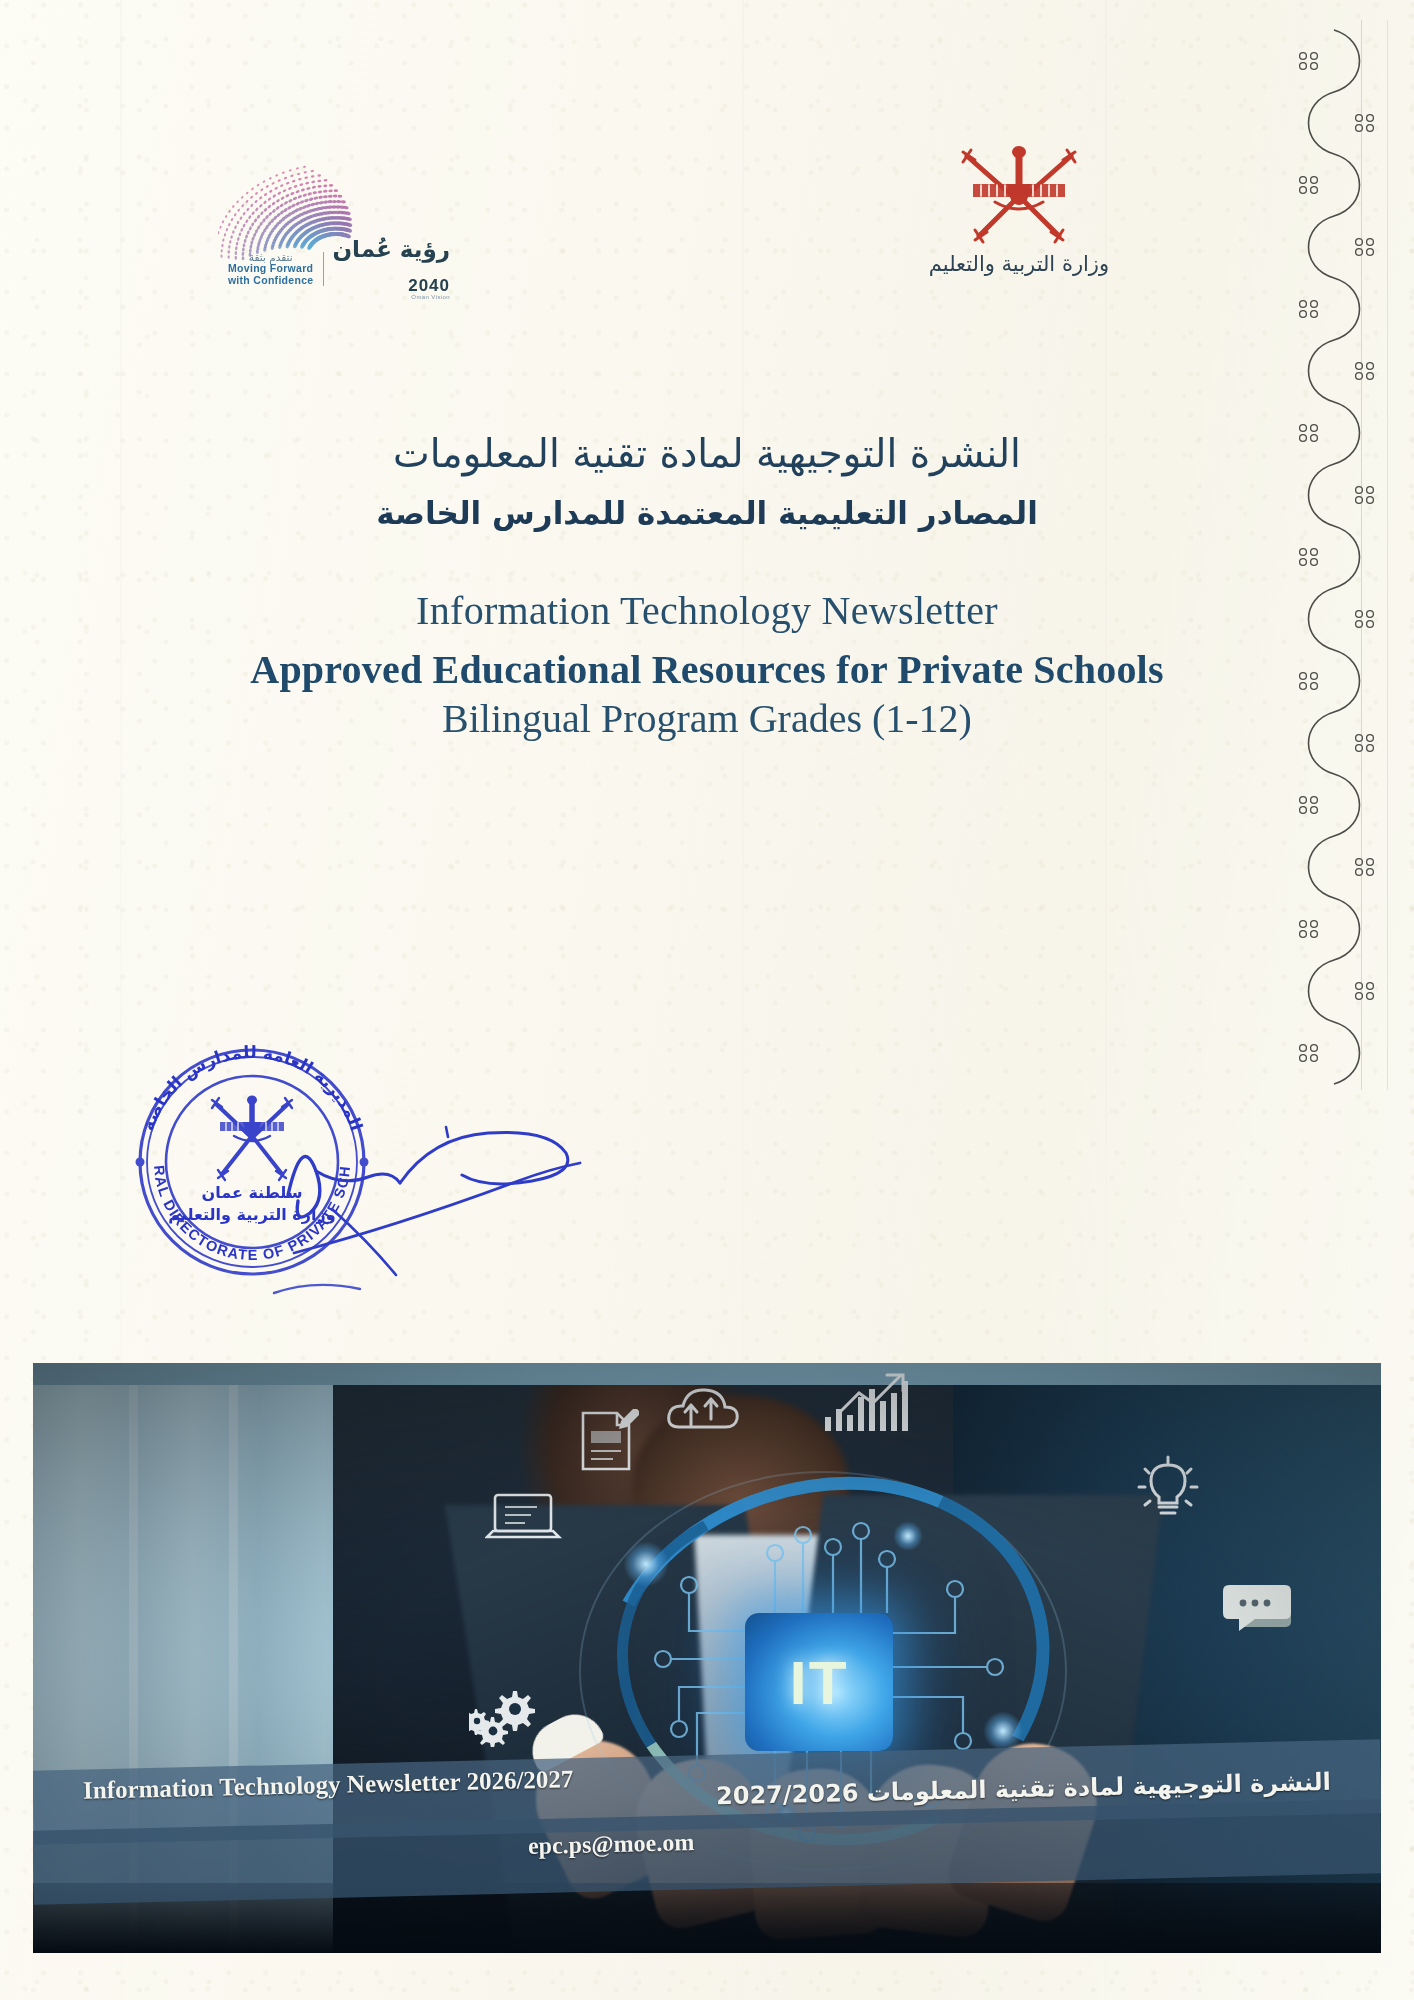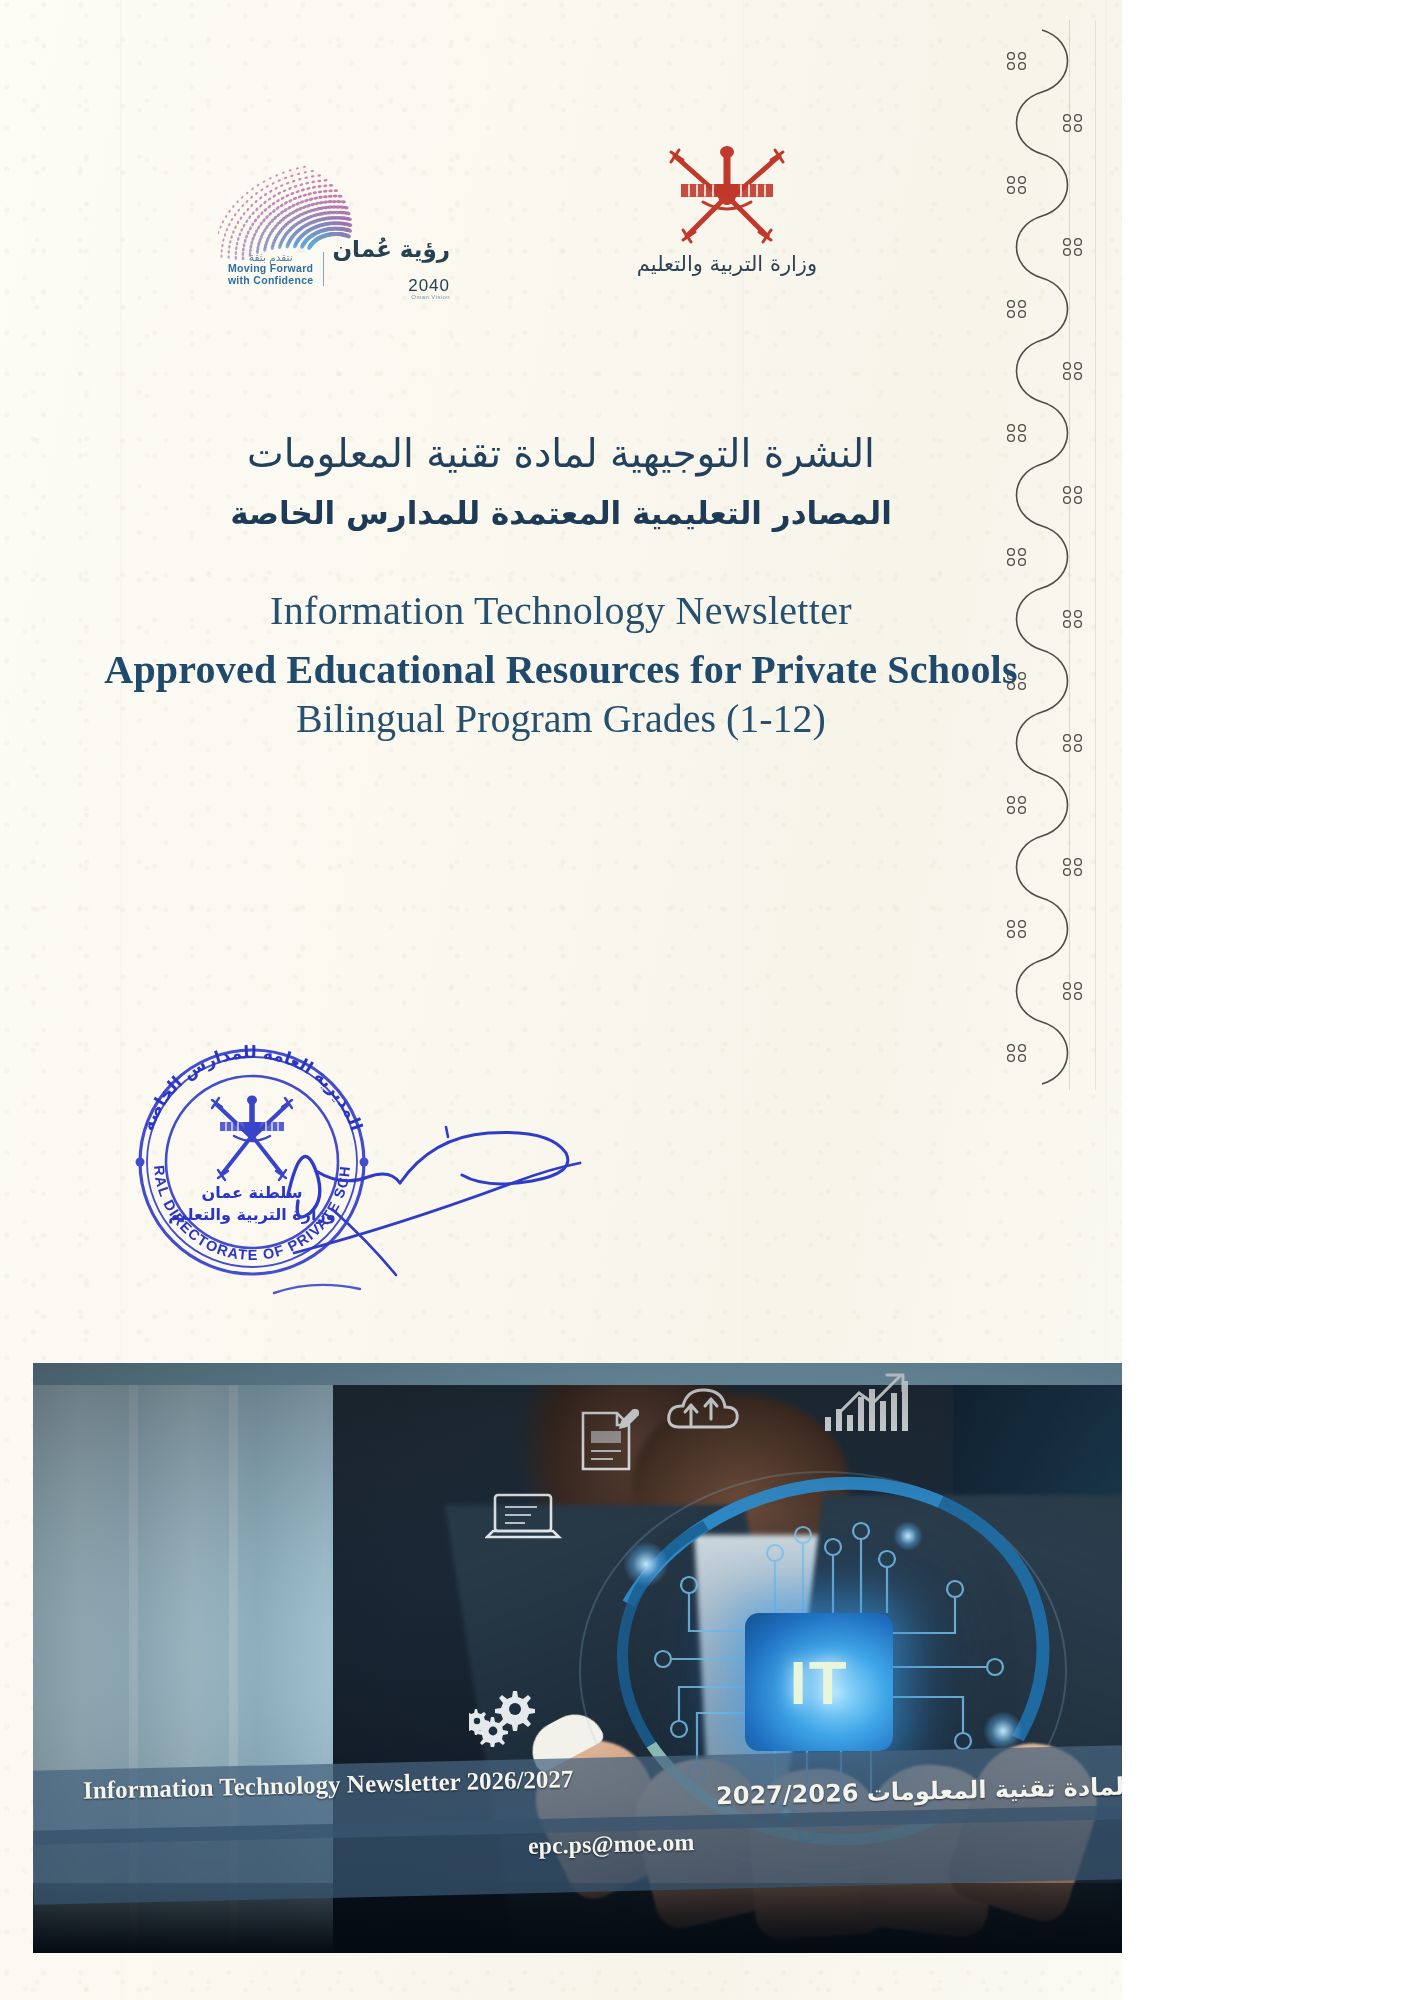--- a/index.html
+++ b/index.html
@@ -7,21 +7,21 @@
 
   html, body {
     width:1414px; height:2000px;
     background:#ffffff;
     font-family:"Liberation Serif", serif;
     overflow:hidden;
   }
 
   #page {
     position:relative;
-    width:1122px; height:2000px;
+    width:1414px; height:2000px;
     background:#fbfaf2;
     overflow:hidden;
   }
 
   
   .paper-texture{
     position:absolute; inset:0;
     background:
       radial-gradient(circle at 18% 12%, rgba(215,208,180,.16) 0 2px, transparent 3px),
       radial-gradient(circle at 63% 34%, rgba(208,200,170,.14) 0 2px, transparent 3px),
@@ -72,21 +72,21 @@
   .vision-tag .en1, .vision-tag .en2{
     font-size:10.5px; color:#2f6fa0; font-weight:bold;
     font-family:"Liberation Sans", sans-serif; letter-spacing:.3px;
   }
   .vision-name{ text-align:right; }
   .vision-name .ar-big{
     font-size:23px; color:#26414f; font-weight:bold; line-height:1;
     font-family:"DejaVu Sans", sans-serif;
   }
   .vision-name .yr{
-    font-size:17px; color:#26414f; font-weight:normal; line-height:1;
+    font-size:17px; color:#26414f; font-weight:bold; line-height:1;
     font-family:"Liberation Sans", sans-serif; letter-spacing:1px;margin-top:16px;
   }
   .vision-name .sub{
     font-size:6px; color:#7a93a3; letter-spacing:.4px;
     font-family:"Liberation Sans", sans-serif;
   }
 
   .logo-moe{
     position:absolute; right:270px; top:140px;
     width:250px; height:160px; text-align:center;

